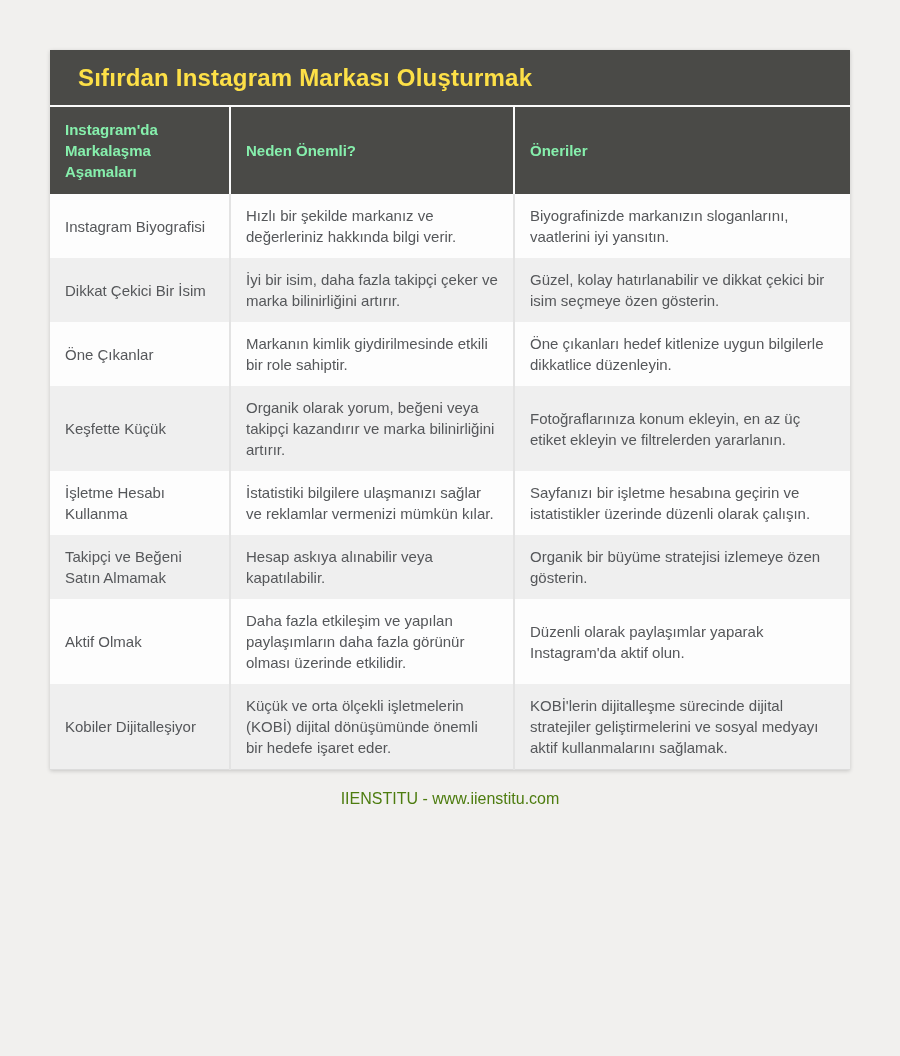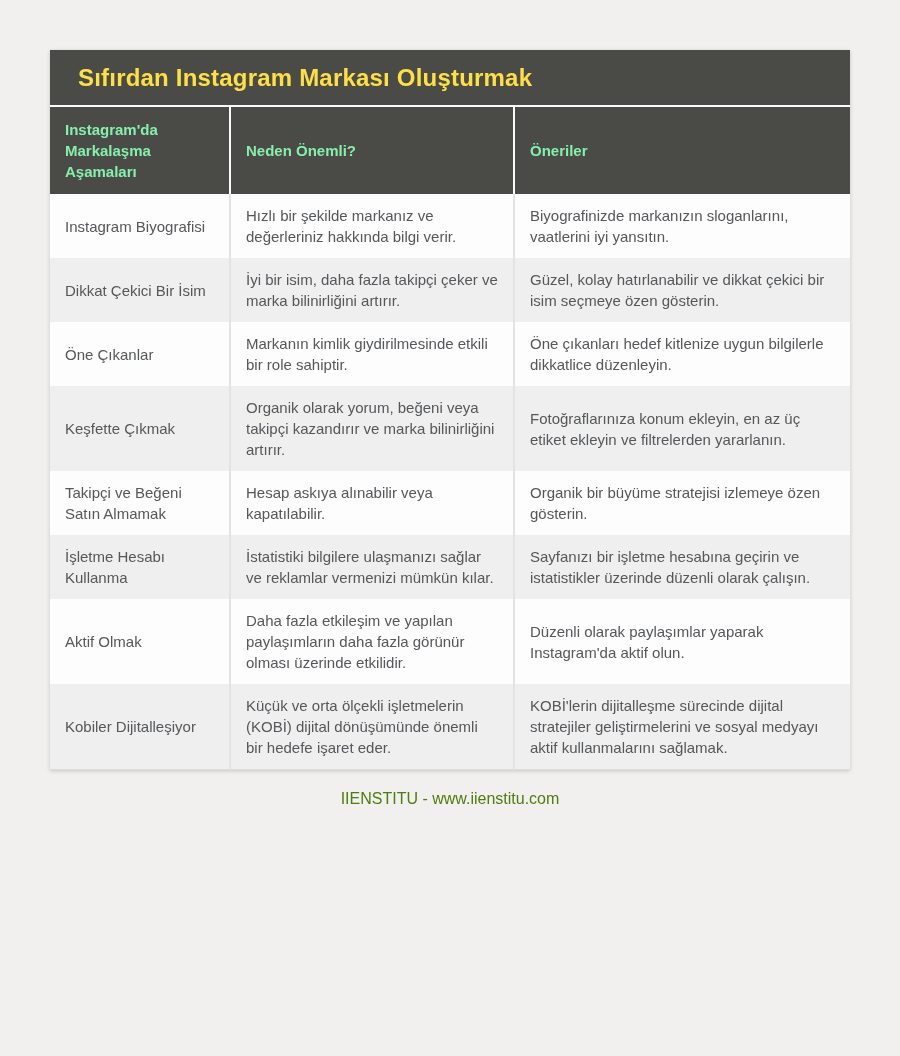--- a/index.html
+++ b/index.html
@@ -93,33 +93,33 @@
         <td>Dikkat Çekici Bir İsim</td>
         <td>İyi bir isim, daha fazla takipçi çeker ve marka bilinirliğini artırır.</td>
         <td>Güzel, kolay hatırlanabilir ve dikkat çekici bir isim seçmeye özen gösterin.</td>
       </tr>
       <tr>
         <td>Öne Çıkanlar</td>
         <td>Markanın kimlik giydirilmesinde etkili bir role sahiptir.</td>
         <td>Öne çıkanları hedef kitlenize uygun bilgilerle dikkatlice düzenleyin.</td>
       </tr>
       <tr>
-        <td>Keşfette Çıkmak</td>
+        <td>Keşfette Küçük</td>
         <td>Organik olarak yorum, beğeni veya takipçi kazandırır ve marka bilinirliğini artırır.</td>
         <td>Fotoğraflarınıza konum ekleyin, en az üç etiket ekleyin ve filtrelerden yararlanın.</td>
+      </tr>
+      <tr>
+        <td>İşletme Hesabı Kullanma</td>
+        <td>İstatistiki bilgilere ulaşmanızı sağlar ve reklamlar vermenizi mümkün kılar.</td>
+        <td>Sayfanızı bir işletme hesabına geçirin ve istatistikler üzerinde düzenli olarak çalışın.</td>
       </tr>
       <tr>
         <td>Takipçi ve Beğeni Satın Almamak</td>
         <td>Hesap askıya alınabilir veya kapatılabilir.</td>
         <td>Organik bir büyüme stratejisi izlemeye özen gösterin.</td>
-      </tr>
-      <tr>
-        <td>İşletme Hesabı Kullanma</td>
-        <td>İstatistiki bilgilere ulaşmanızı sağlar ve reklamlar vermenizi mümkün kılar.</td>
-        <td>Sayfanızı bir işletme hesabına geçirin ve istatistikler üzerinde düzenli olarak çalışın.</td>
       </tr>
       <tr>
         <td>Aktif Olmak</td>
         <td>Daha fazla etkileşim ve yapılan paylaşımların daha fazla görünür olması üzerinde etkilidir.</td>
         <td>Düzenli olarak paylaşımlar yaparak Instagram'da aktif olun.</td>
       </tr>
       <tr>
         <td>Kobiler Dijitalleşiyor</td>
         <td>Küçük ve orta ölçekli işletmelerin (KOBİ) dijital dönüşümünde önemli bir hedefe işaret eder.</td>
         <td>KOBİ'lerin dijitalleşme sürecinde dijital stratejiler geliştirmelerini ve sosyal medyayı aktif kullanmalarını sağlamak.</td>

